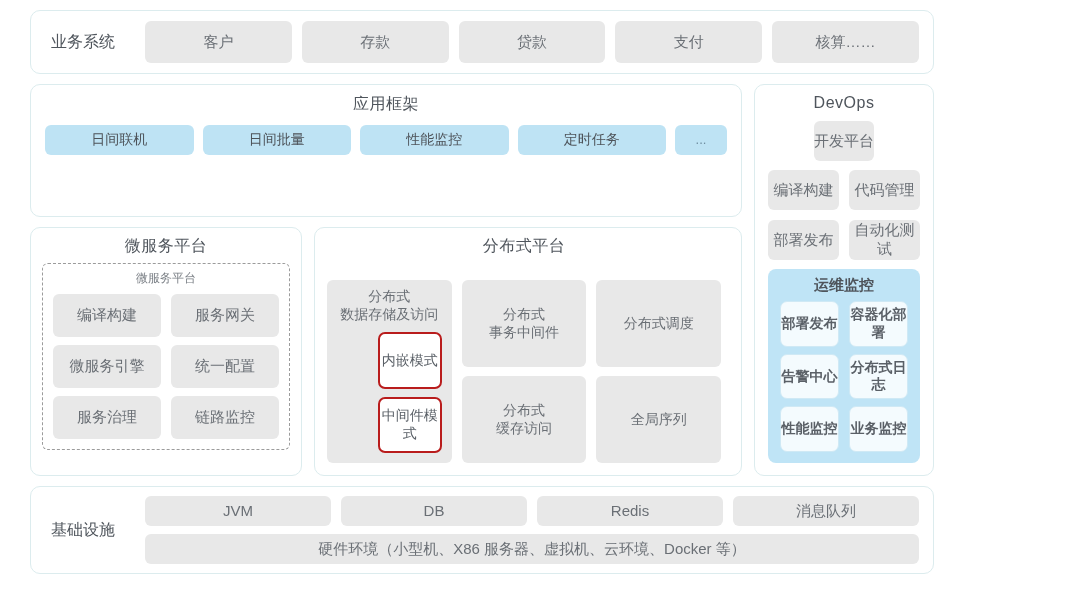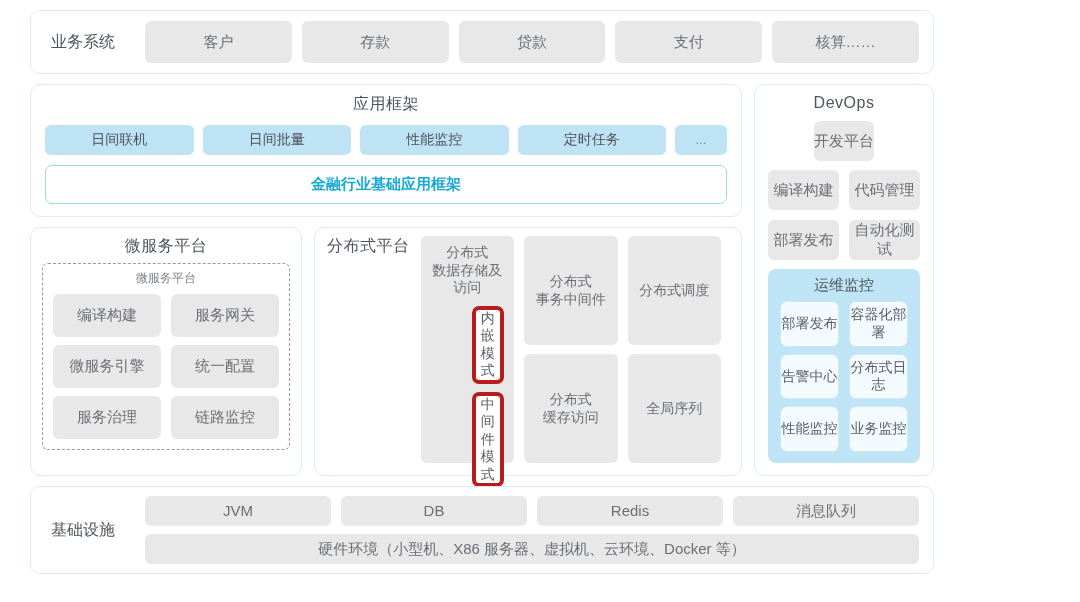--- a/index.html
+++ b/index.html
@@ -36,21 +36,21 @@
     font-size:15px;
     box-sizing:border-box;
     line-height:1.25;
   }
   .chip-blue{
     background:#bee3f4;
     color:#4d5359;
   }
   .chip-white-blue{
     background:#ffffff;
-    border:4px solid #b91c1c;
+    border:2px solid #b91c1c;
     border-radius:7px;
     color:#5a6067;
     margin-left:41px;
   }
 
   
   .row-business{
     height:64px;
     display:flex;align-items:center;
     padding:0 14px 0 0;
@@ -84,41 +84,41 @@
   .panel-ms{width:272px;min-width:272px;padding:8px 11px 25px 11px;box-sizing:border-box;display:flex;flex-direction:column;gap:6px;}
   .ms-dashed{
     border:1px dashed #9b9b9b;border-radius:6px;
     flex:1;padding:6px 10px 10px 10px;box-sizing:border-box;
     display:flex;flex-direction:column;gap:7px;
   }
   .ms-sublabel{text-align:center;font-size:12px;color:#7a7f85;}
   .ms-grid{flex:1;display:grid;grid-template-columns:1fr 1fr;grid-template-rows:1fr 1fr 1fr;gap:8px 10px;}
   .ms-grid .chip{font-size:15px;}
 
-  .panel-dist{flex:1;padding:8px 20px 12px 12px;box-sizing:border-box;display:flex;gap:11px;}
+  .panel-dist{flex:1;padding:8px 20px 12px 12px;box-sizing:border-box;display:flex;flex-direction:column;gap:23px;}
   .dist-grid{flex:1;display:grid;grid-template-columns:1fr 1fr 1fr;grid-template-rows:1fr 1fr;gap:9px 10px;}
   .dist-grid .chip{font-size:14px;}
   .dist-col1{
     grid-row:1 / span 2;
     background:#e8e8e8;border-radius:6px;
     display:flex;flex-direction:column;align-items:stretch;
     padding:8px 10px 10px 10px;box-sizing:border-box;gap:8px;
   }
   .dist-col1-title{text-align:center;font-size:14px;color:#6a6f75;line-height:1.25;padding-bottom:1px;}
   .dist-col1 .chip-white-blue{flex:1;display:flex;align-items:center;justify-content:center;font-size:14px;}
 
   
   .panel-devops{padding:9px 13px 12px 13px;box-sizing:border-box;display:flex;flex-direction:column;gap:9px;height:100%;align-items:center;}
   .devops-wide{height:40px;}
   .devops-grid{display:grid;grid-template-columns:1fr 1fr;gap:10px;}
   .devops-grid .chip{height:40px;font-size:15px;}
   .ops-box{
     background:#bfe4f6;border-radius:8px;
     flex:1;padding:7px 12px 11px 12px;box-sizing:border-box;
-    display:flex;flex-direction:column;gap:6px;
+    display:flex;flex-direction:column;gap:6px;font-weight:bold;
   }
   .ops-title{text-align:center;font-size:15px;color:#4f555c;}
   .ops-grid{flex:1;display:grid;grid-template-columns:1fr 1fr;grid-template-rows:1fr 1fr 1fr;gap:7px 10px;}
   .ops-grid .chip{background:#f4fbfe;border:1px solid #cfe9f5;border-radius:7px;font-size:14px;color:#5a6067;}
 
   
   .row-infra{
     height:88px;
     display:flex;align-items:center;
     padding:0 14px 0 0;gap:10px;
@@ -148,21 +148,20 @@
 
       <div class="panel panel-appfw">
         <div class="panel-title">应用框架</div>
         <div class="appfw-chips">
           <div class="chip chip-blue">日间联机</div>
           <div class="chip chip-blue">日间批量</div>
           <div class="chip chip-blue">性能监控</div>
           <div class="chip chip-blue">定时任务</div>
           <div class="chip chip-blue chip-ellipsis">...</div>
         </div>
-        <div class="appfw-base">金融行业基础应用框架</div>
       </div>
 
       <div class="lower-left">
 
         <div class="panel panel-ms">
           <div class="panel-title">微服务平台</div>
           <div class="ms-dashed">
             <div class="ms-sublabel">微服务平台</div>
             <div class="ms-grid">
               <div class="chip">编译构建</div>

